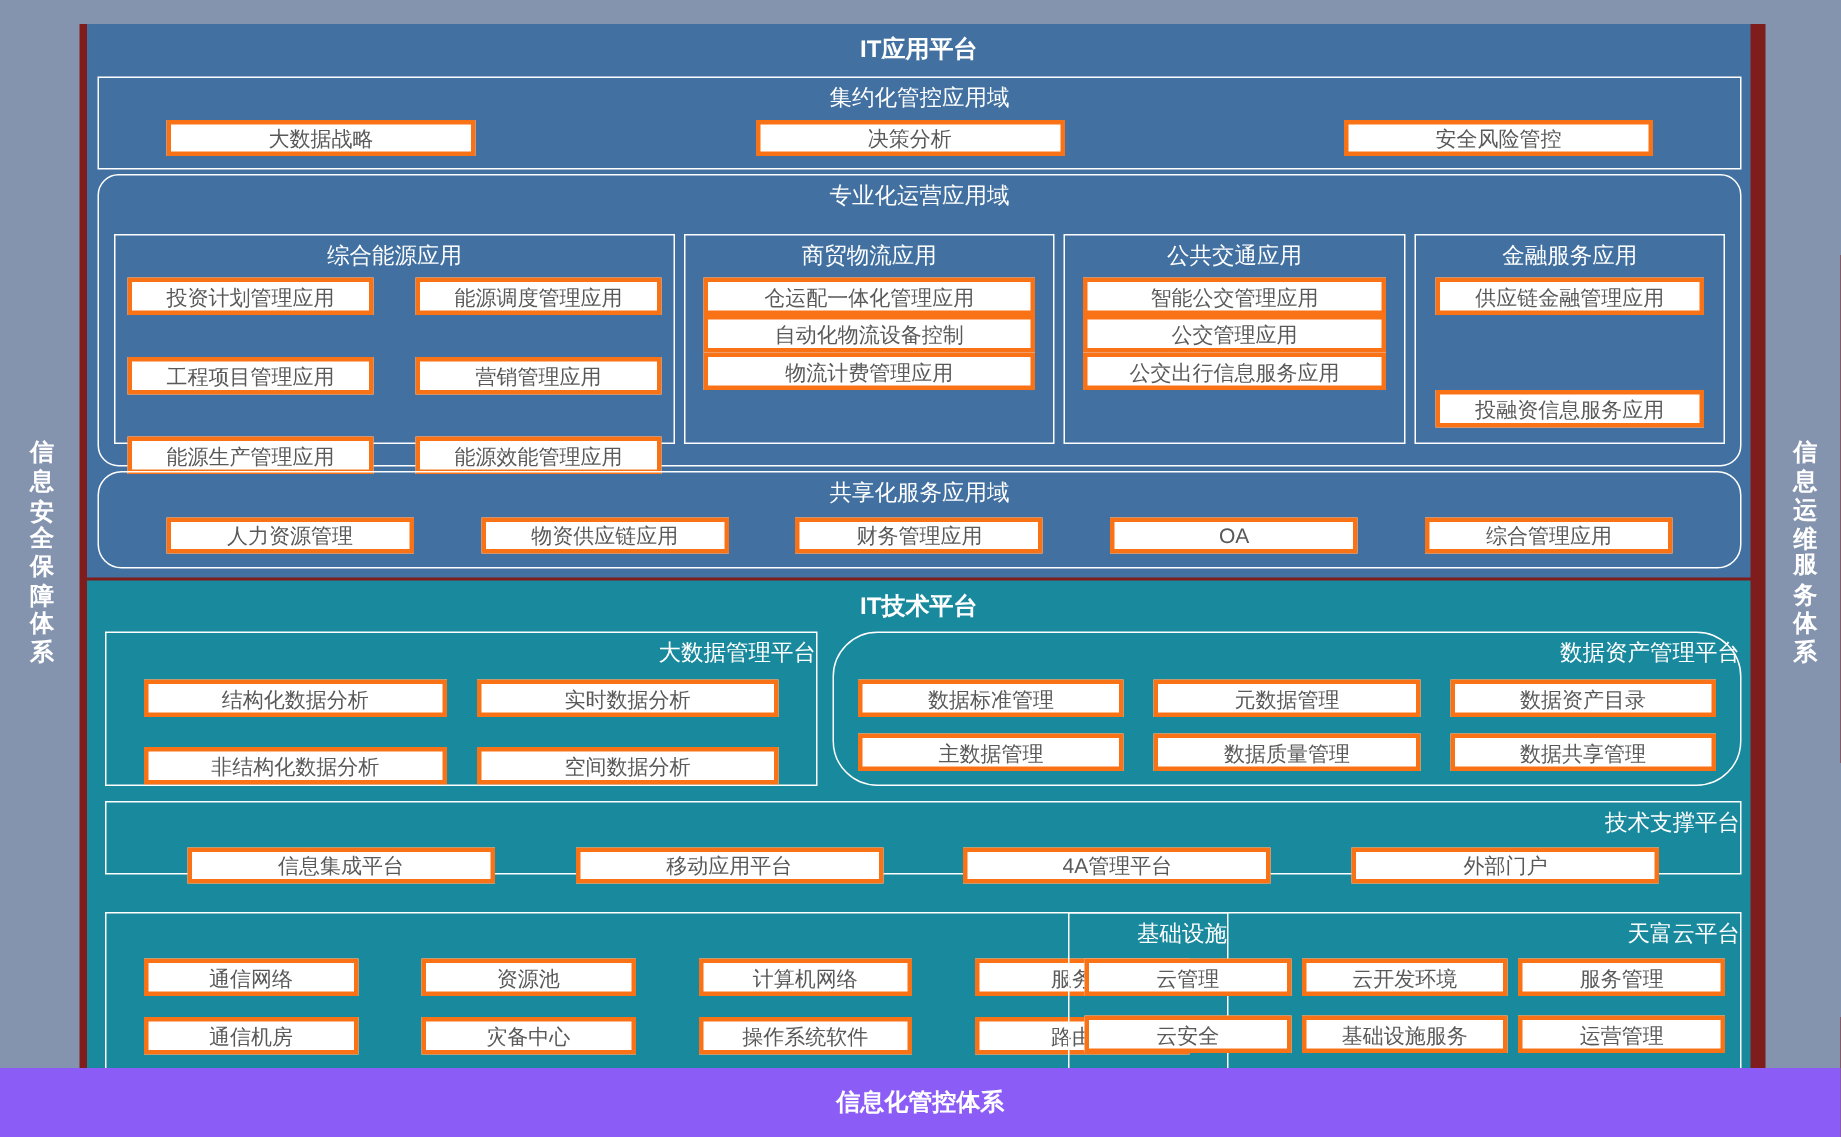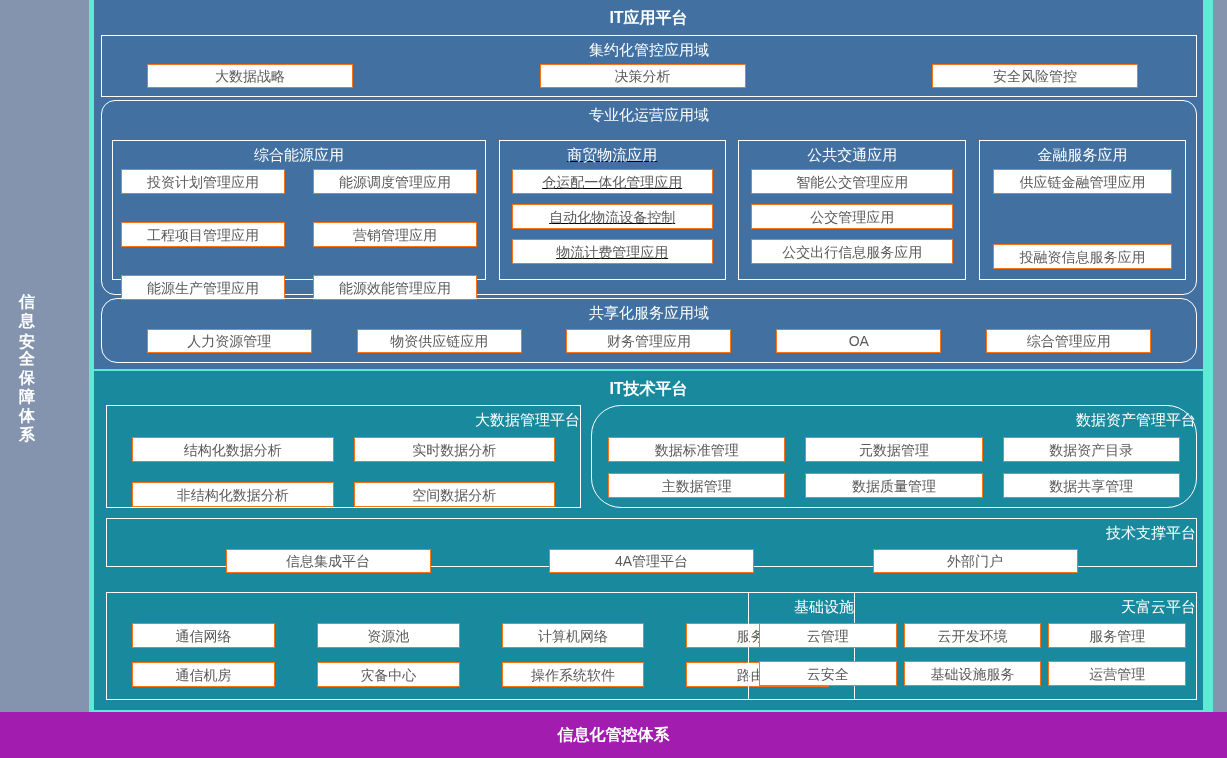--- a/index.html
+++ b/index.html
@@ -9,47 +9,47 @@
     font-family:"Liberation Sans","DejaVu Sans",sans-serif;
   }
   .side-label{
     position:absolute;top:0;height:712px;
     display:flex;align-items:center;justify-content:center;
     color:#fff;font-weight:bold;font-size:16px;
     writing-mode:vertical-rl;text-orientation:upright;letter-spacing:19px;
   }
   .side-label.left{left:0;width:53px;}
   .side-label.right{left:1177px;width:50px;}
-  .frame{position:absolute;left:53px;top:0;width:1124px;height:712px;background:#5eead4;margin-left:36px;}
+  .frame{position:absolute;left:53px;top:16px;width:1124px;height:712px;background:#7f1d1d;}
   .app-section{position:absolute;left:5px;top:0;width:1109px;height:369px;background:#4271A1;}
   .tech-section{position:absolute;left:5px;top:371px;width:1109px;height:339px;background:#19899D;}
   .section-title{text-align:center;color:#fff;font-weight:bold;font-size:16px;padding-top:8px;height:25px;line-height:20px;}
   .domain{position:absolute;left:7px;width:1094px;border:1px solid #fff;box-sizing:content-box;}
   .domain-title{text-align:center;color:#fff;font-size:15px;padding-top:4px;line-height:20px;}
   .item-box{
-    background:#fff;border:1px solid #f97316;box-sizing:border-box;
+    background:#fff;border:3px solid #f97316;box-sizing:border-box;
     color:#595959;font-size:14px;line-height:16px;
     display:flex;align-items:center;justify-content:center;
     height:24px;white-space:nowrap;overflow:hidden;text-align:right;
   }
   
   .d1{top:35px;height:60px;}
   .d1 .items{display:flex;justify-content:space-between;padding:4px 58px 0 45px;}
   .d1 .item-box{width:206px;}
   
   .d2{top:100px;height:193px;border-radius:14px;}
   .groups{display:flex;justify-content:space-between;padding:0 10px;margin-top:15px;height:140px;}
   .group{border:1px solid #fff;box-sizing:border-box;height:140px;}
   .group-title{text-align:center;color:#fff;font-size:15px;padding:4px 0 3px;line-height:19px;}
   .g-energy{width:374px;}
   .g-energy .g-items{display:grid;grid-template-columns:1fr 1fr;column-gap:13px;row-gap:10px;padding:2px 8px 0;gap:28px;}
   .g-energy .item-box,.g-col .item-box,.g-finance .item-box{height:25px;}
-  .g-logistics{width:227px;text-decoration:underline;}
+  .g-logistics{width:247px;}
   .g-transit{width:228px;}
-  .g-col .g-items{display:grid;grid-template-columns:1fr;row-gap:10px;padding:2px 12px 0;}
+  .g-col .g-items{display:grid;grid-template-columns:1fr;padding:2px 12px 0;}
   .g-finance{width:207px;}
   .g-finance .g-items{display:flex;flex-direction:column;justify-content:space-between;height:100px;padding:2px 13px 0;}
   
   .d3{top:298px;height:63px;border-radius:16px;}
   .d3 .items{display:flex;justify-content:space-evenly;margin-top:6px;}
   .d3 .item-box{width:165px;}
   
   .tbox{position:absolute;border:1px solid #fff;box-sizing:border-box;}
   .t-title{text-align:right;color:#fff;font-size:15px;padding-top:4px;line-height:20px;}
   .t-bigdata{left:12px;top:34px;width:475px;height:103px;}
@@ -59,21 +59,21 @@
   .t-bigdata .item-box,.t-dataasset .item-box,.t-infra .item-box,.t-cloud .item-box{height:25px;}
   .t-support{left:12px;top:147px;width:1091px;height:49px;}
   .t-support .t-items{display:flex;justify-content:space-evenly;margin-top:6px;}
   .t-support .item-box{width:205px;}
   .t-infra{left:12px;top:221px;width:749px;height:108px;}
   .t-infra .t-items{display:grid;grid-template-columns:1fr 1fr 1fr 1fr;column-gap:42px;row-gap:14px;padding:6px 25px 0;}
   .t-cloud{left:654px;top:221px;width:449px;height:108px;}
   .t-cloud .t-items{display:grid;grid-template-columns:1fr 1fr 1fr;column-gap:7px;row-gap:13px;padding:6px 10px 0;}
   
   .bottom-bar{
-    position:absolute;left:0;top:712px;width:1227px;height:46px;background:#a21caf;
+    position:absolute;left:0;top:712px;width:1227px;height:46px;background:#8b5cf6;
     display:flex;align-items:center;justify-content:center;
     color:#fff;font-weight:bold;font-size:16px;text-align:center;
   }
 </style>
 </head>
 <body>
 
 <div class="side-label left">信息安全保障体系</div>
 <div class="side-label right">信息运维服务体系</div>
 
@@ -165,20 +165,21 @@
           <div class="item-box">主数据管理</div>
           <div class="item-box">数据质量管理</div>
           <div class="item-box">数据共享管理</div>
         </div>
     </div>
 
     <div class="tbox t-support">
       <div class="t-title">技术支撑平台</div>
       <div class="t-items">
           <div class="item-box">信息集成平台</div>
+          <div class="item-box">移动应用平台</div>
           <div class="item-box">4A管理平台</div>
           <div class="item-box">外部门户</div>
         </div>
     </div>
 
     <div class="tbox t-infra">
       <div class="t-title">基础设施</div>
       <div class="t-items">
           <div class="item-box">通信网络</div>
           <div class="item-box">资源池</div>

